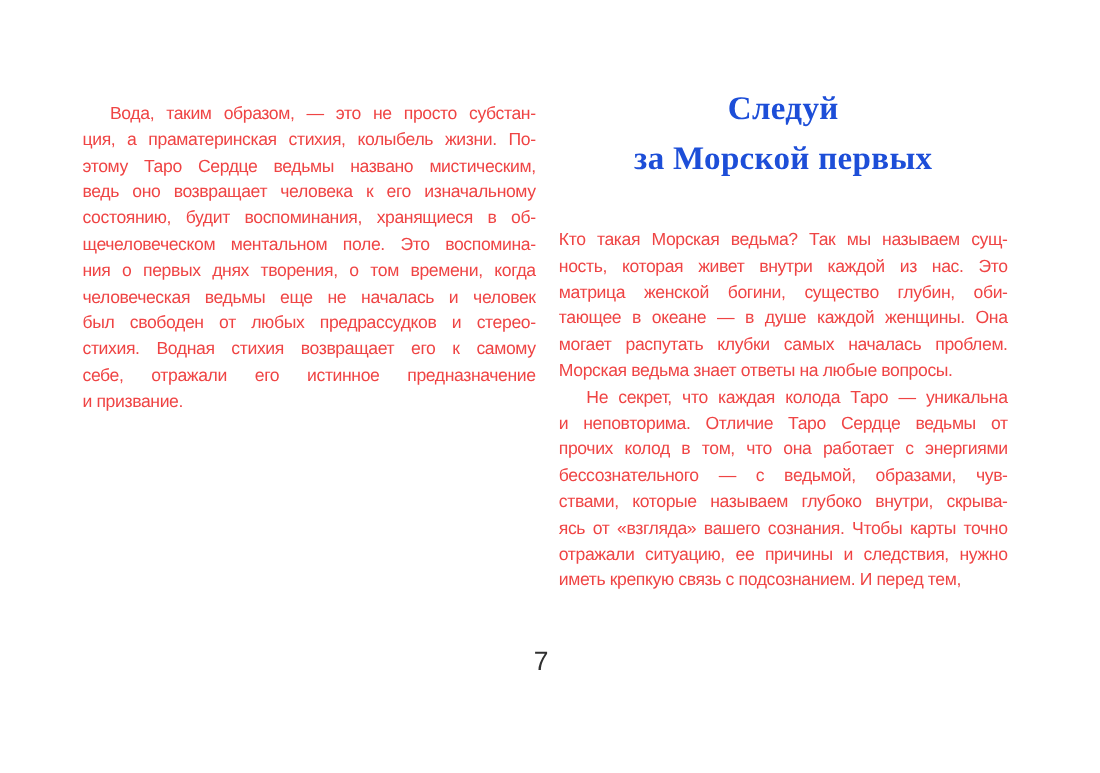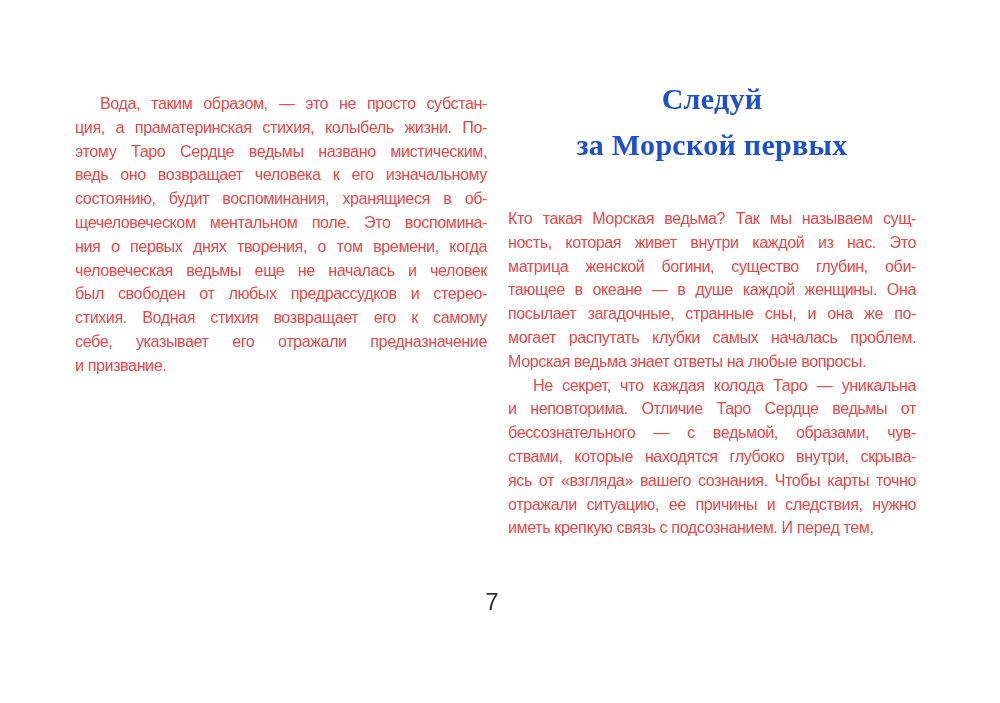--- a/index.html
+++ b/index.html
@@ -76,41 +76,41 @@
       <div class="line indent">Вода, таким образом, — это не просто субстан-</div>
       <div class="line">ция, а праматеринская стихия, колыбель жизни. По-</div>
       <div class="line">этому Таро Сердце ведьмы названо мистическим,</div>
       <div class="line">ведь оно возвращает человека к его изначальному</div>
       <div class="line">состоянию, будит воспоминания, хранящиеся в об-</div>
       <div class="line">щечеловеческом ментальном поле. Это воспомина-</div>
       <div class="line">ния о первых днях творения, о том времени, когда</div>
       <div class="line">человеческая ведьмы еще не началась и человек</div>
       <div class="line">был свободен от любых предрассудков и стерео-</div>
       <div class="line">стихия. Водная стихия возвращает его к самому</div>
-      <div class="line">себе, указывает его отражали предназначение</div>
+      <div class="line">себе, отражали его истинное предназначение</div>
       <div class="line last">и призвание.</div>
     </div>
 
   <div class="chapter-heading">
     <div>Следуй</div>
     <div>за Морской первых</div>
   </div>
 
   <div class="text-column col-right-body">
       <div class="line">Кто такая Морская ведьма? Так мы называем сущ-</div>
       <div class="line">ность, которая живет внутри каждой из нас. Это</div>
       <div class="line">матрица женской богини, существо глубин, оби-</div>
       <div class="line">тающее в океане — в душе каждой женщины. Она</div>
-      <div class="line">посылает загадочные, странные сны, и она же по-</div>
       <div class="line">могает распутать клубки самых началась проблем.</div>
       <div class="line last">Морская ведьма знает ответы на любые вопросы.</div>
       <div class="line indent">Не секрет, что каждая колода Таро — уникальна</div>
       <div class="line">и неповторима. Отличие Таро Сердце ведьмы от</div>
+      <div class="line">прочих колод в том, что она работает с энергиями</div>
       <div class="line">бессознательного — с ведьмой, образами, чув-</div>
-      <div class="line">ствами, которые находятся глубоко внутри, скрыва-</div>
+      <div class="line">ствами, которые называем глубоко внутри, скрыва-</div>
       <div class="line">ясь от «взгляда» вашего сознания. Чтобы карты точно</div>
       <div class="line">отражали ситуацию, ее причины и следствия, нужно</div>
       <div class="line last">иметь крепкую связь с подсознанием. И перед тем,</div>
     </div>
 
   <div class="page-number">7</div>
 
 </div>
 
 </body></html>

